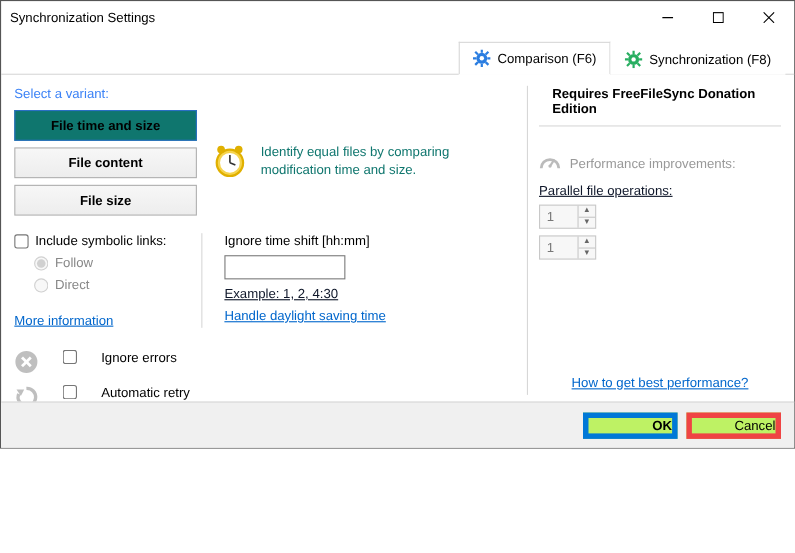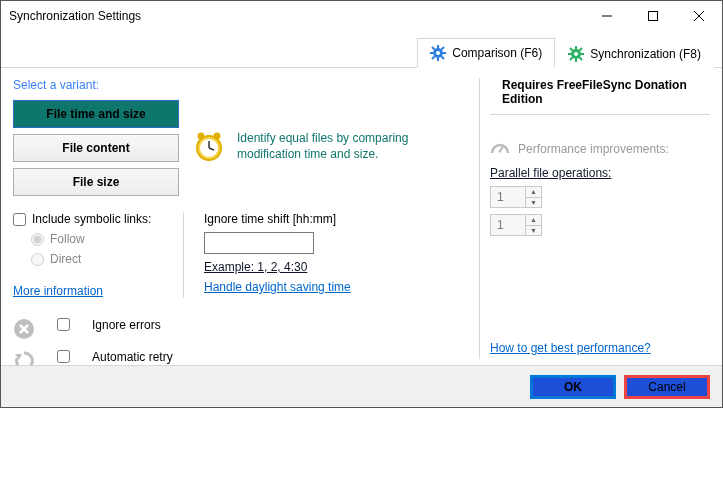--- a/index.html
+++ b/index.html
@@ -40,23 +40,23 @@
   .gray-icon { width: 22px; height: 22px; }
   .right-header { font-weight: 700; color: #000000; padding: 0 0 6px 0; margin-left: 12px; }
   .right-sub { color: #999; display: flex; align-items: center; gap: 8px; margin-top: 20px; }
   .right-body { flex: 1; display: flex; flex-direction: column; gap: 6px; margin-top: 6px; }
   .spinbox { display: flex; width: 52px; height: 22px; border: 1px solid #c8c8c8; background: #f7f7f7; }
   .spinbox .val { flex: 1; display: flex; align-items: center; padding-left: 6px; color: #777; }
   .spinbox .arrows { width: 16px; display: flex; flex-direction: column; border-left: 1px solid #c8c8c8; }
   .spinbox .arrow { flex: 1; display: flex; align-items: center; justify-content: center; font-size: 7px; color: #666; }
   .spinbox .arrow:first-child { border-bottom: 1px solid #c8c8c8; }
   .footer { height: 42px; border-top: 1px solid #d7d7d7; background: #f0f0f0; display: flex; align-items: center; justify-content: flex-end; gap: 8px; padding-right: 12px; }
-  .btn { width: 86px; height: 24px; border: 3px solid #ef4444; background: #1d4ed8; display: flex; align-items: center; justify-content: center; cursor: default; }
+  .btn { width: 86px; height: 24px; border: 5px solid #ef4444; background: #bef264; display: flex; align-items: center; justify-content: flex-end; cursor: default; }
   .btn.default { border-color: #0078d7; font-weight: 700; }
-  .right-link { margin-top: auto; padding: 8px 0 4px 0; }
+  .right-link { margin-top: auto; padding: 8px 0 4px 0; text-align: center; }
 </style>
 </head>
 <body>
 
 <div class="window">
 
   <div class="titlebar">
     <span class="titlebar-title">Synchronization Settings</span>
     <div class="titlebtn">
       <svg width="10" height="10">

